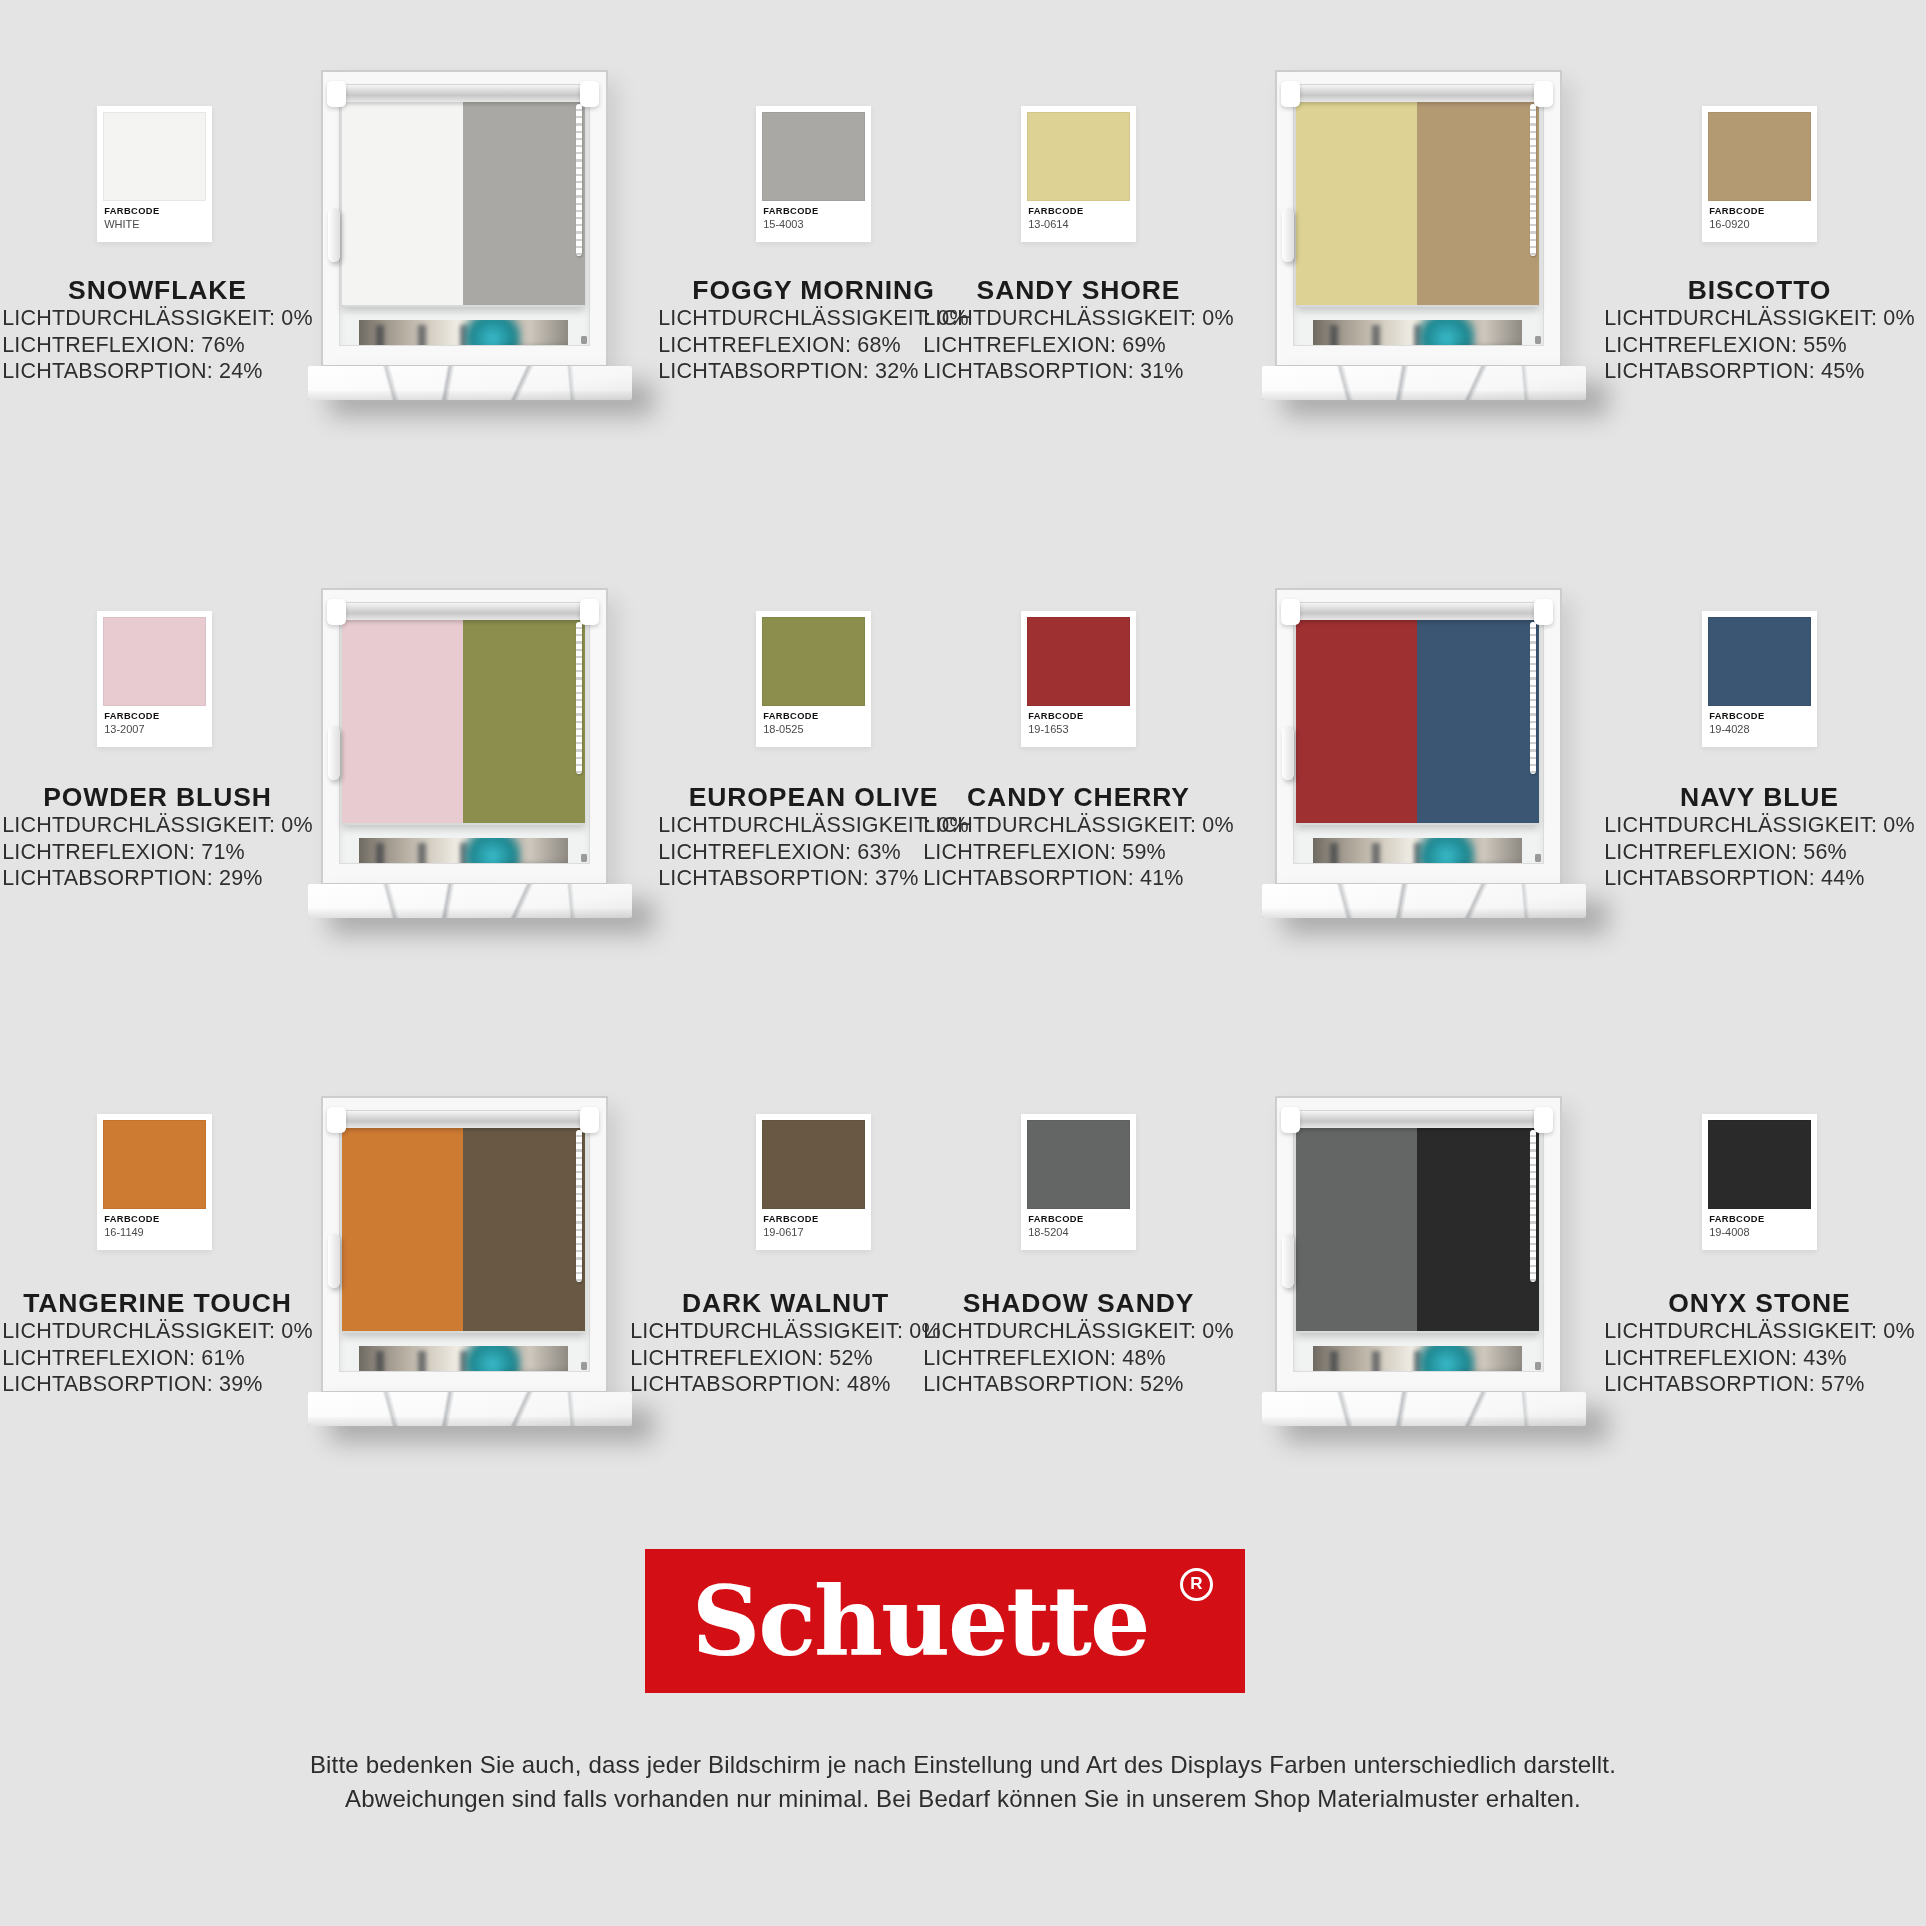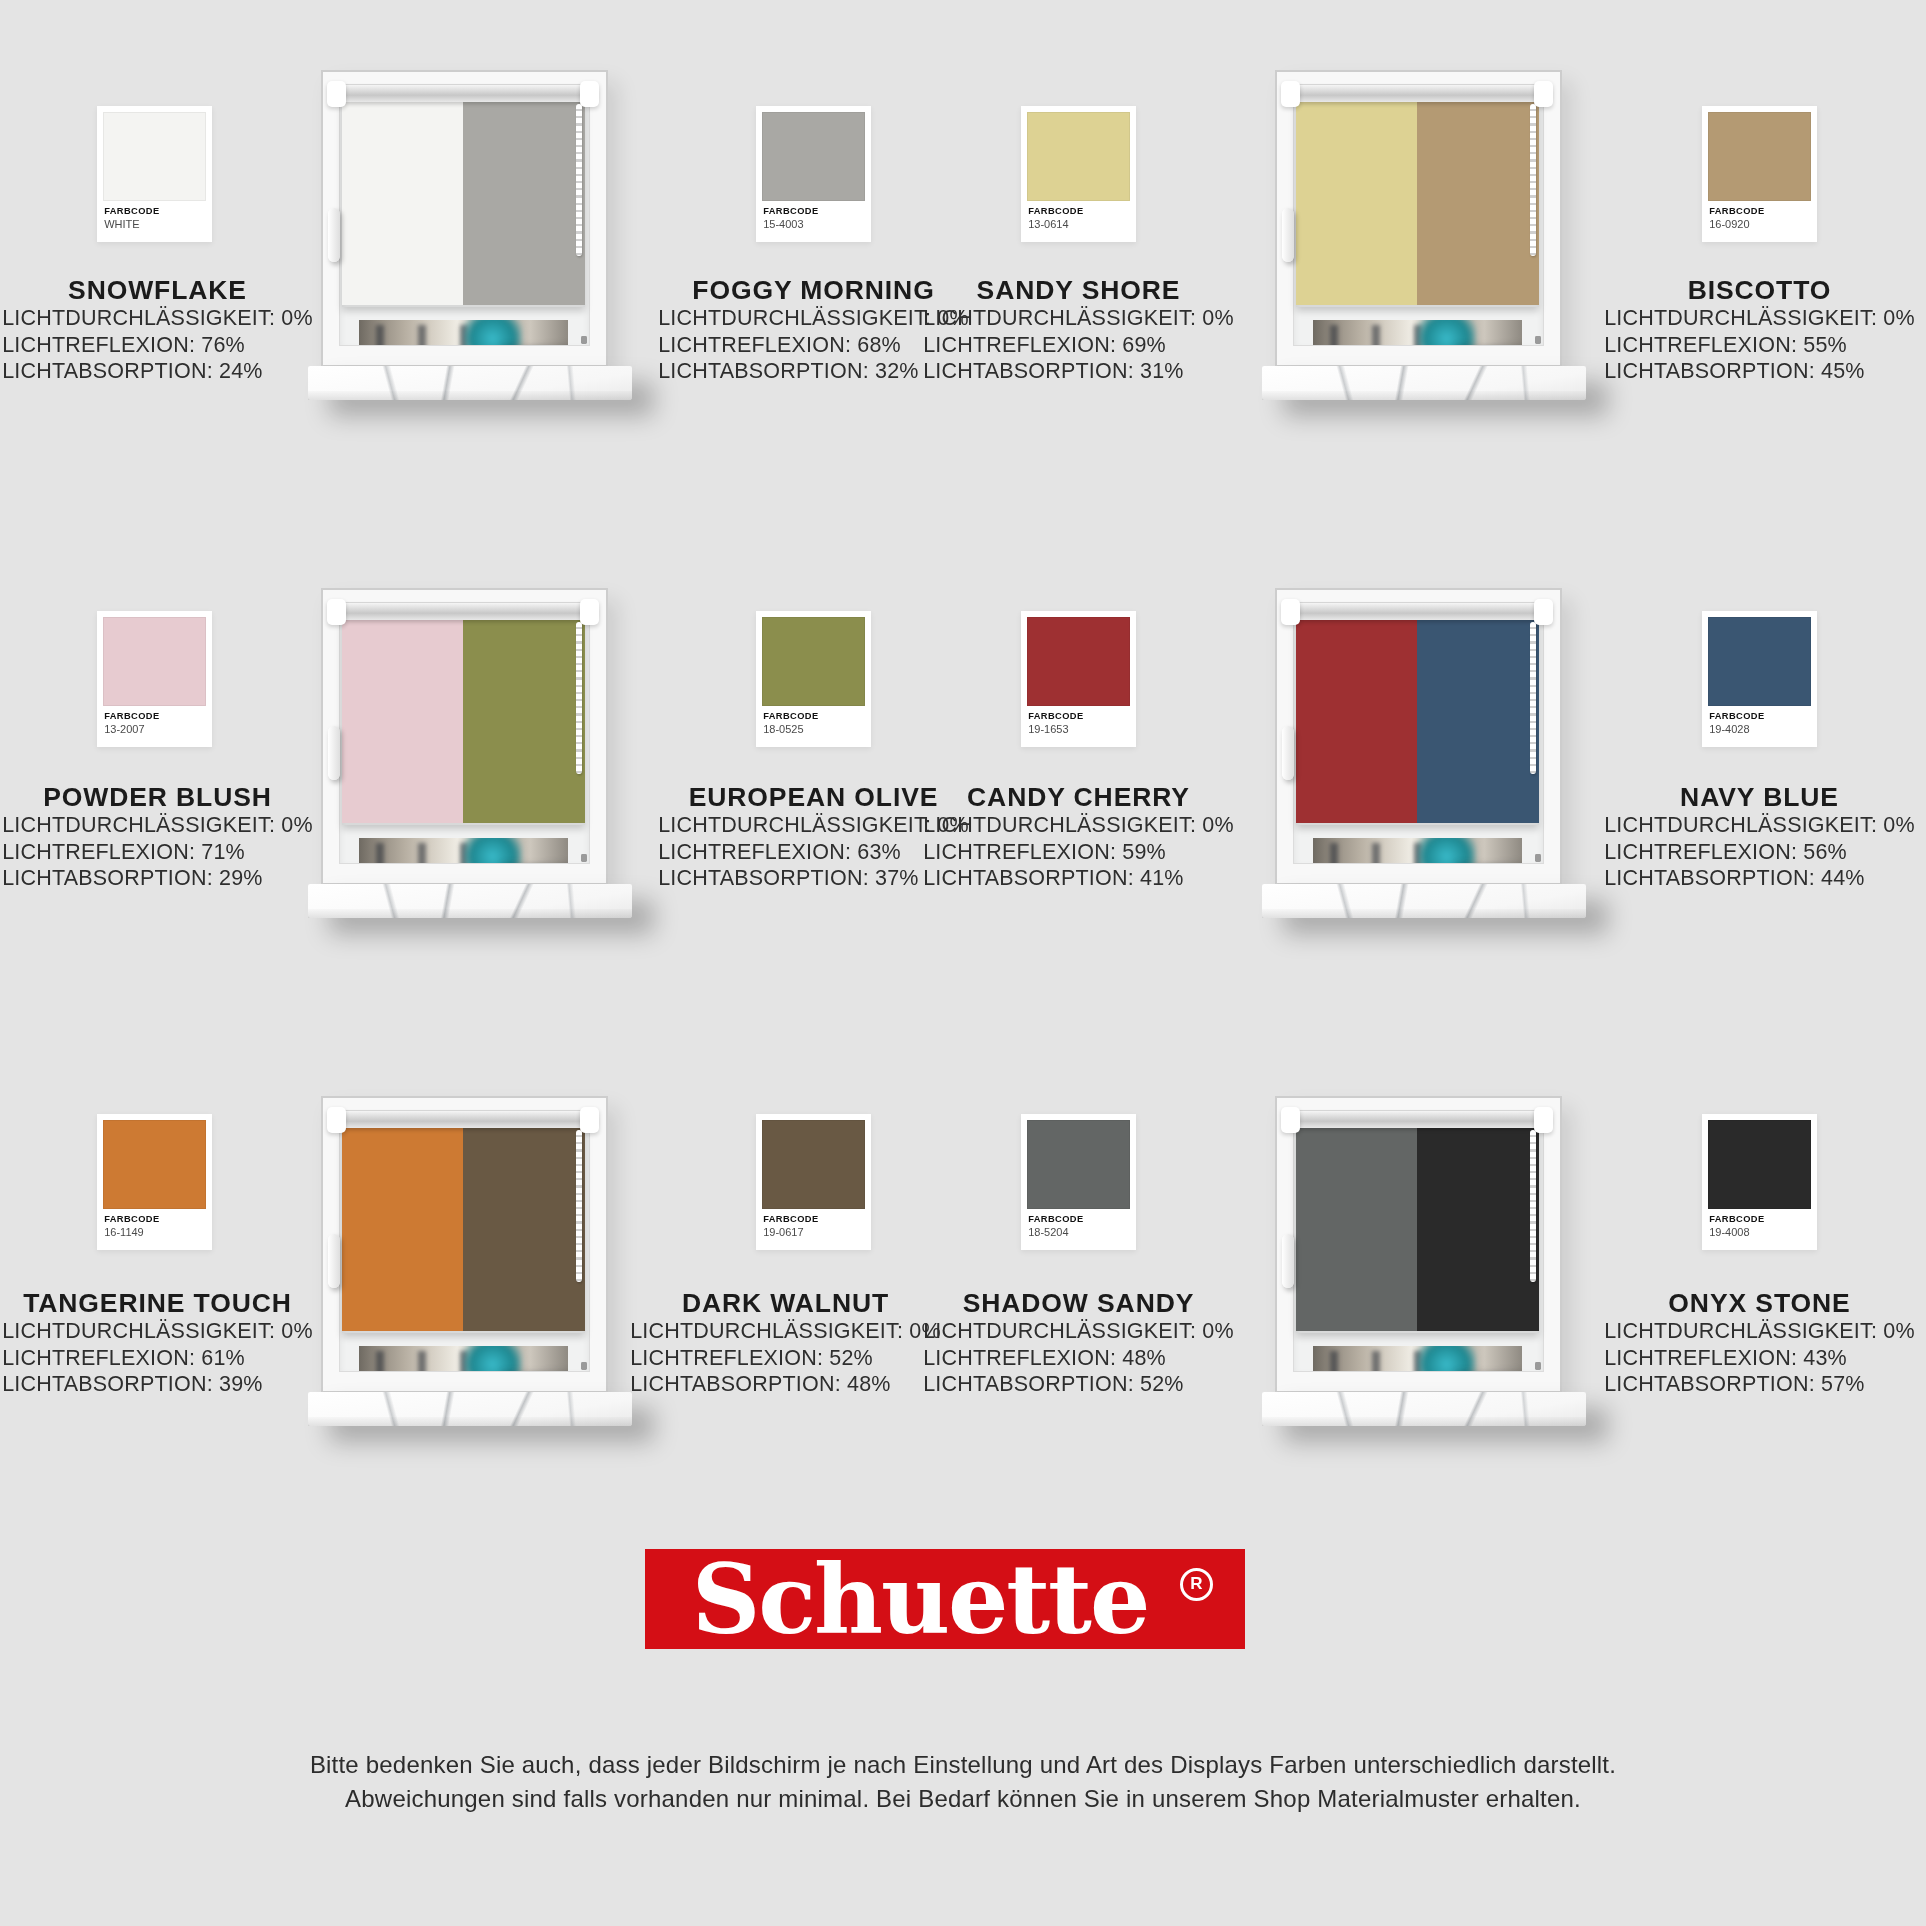--- a/index.html
+++ b/index.html
@@ -55,21 +55,21 @@
         box-shadow:0 2.1px 5.7px rgba(0,0,0,0.07);}
   .swatch-color{margin:5.7px 5.7px 0 5.7px;height:89px;border:0.7px solid rgba(0,0,0,0.05);box-sizing:border-box;}
   .farbcode-label{margin:5.7px 0 0 7.2px;font-size:9.3px;font-weight:bold;letter-spacing:0.4px;color:#111;}
   .farbcode-value{margin:1.4px 0 0 7.2px;font-size:11px;color:#4a4a4a;}
   .color-info{position:absolute;width:315px;text-align:center;}
   .color-name{font-size:26.5px;line-height:30px;font-weight:600;letter-spacing:0.9px;color:#1b1b1b;}
   .props{display:inline-block;text-align:left;margin-top:0;}
   .prop-line{font-size:21.5px;line-height:26.5px;font-weight:300;letter-spacing:0.2px;color:#2e2e2e;white-space:nowrap;}
 
   
-  .logo{position:absolute;left:645px;top:1549px;width:600px;height:100px;
+  .logo{position:absolute;left:645px;top:1549px;width:600px;height:144px;
         display:flex;align-items:center;justify-content:center;}
   .logo-word{font-family:"DejaVu Serif", serif;font-weight:bold;color:#ffffff;font-size:95px;
         letter-spacing:-2.1px;padding-right:50px;line-height:1;}
   .logo-reg{position:absolute;right:32px;top:18.6px;width:33px;height:33px;border:3.6px solid #ffffff;
         border-radius:50%;box-sizing:border-box;display:flex;align-items:center;justify-content:center;
         color:#ffffff;font-size:17px;font-weight:bold;}
 
   
   .footer{position:absolute;left:0;right:0;top:1748px;text-align:center;}
   .footer-line{font-size:24px;line-height:34px;font-weight:300;letter-spacing:0.2px;color:#2c2c2c;}

